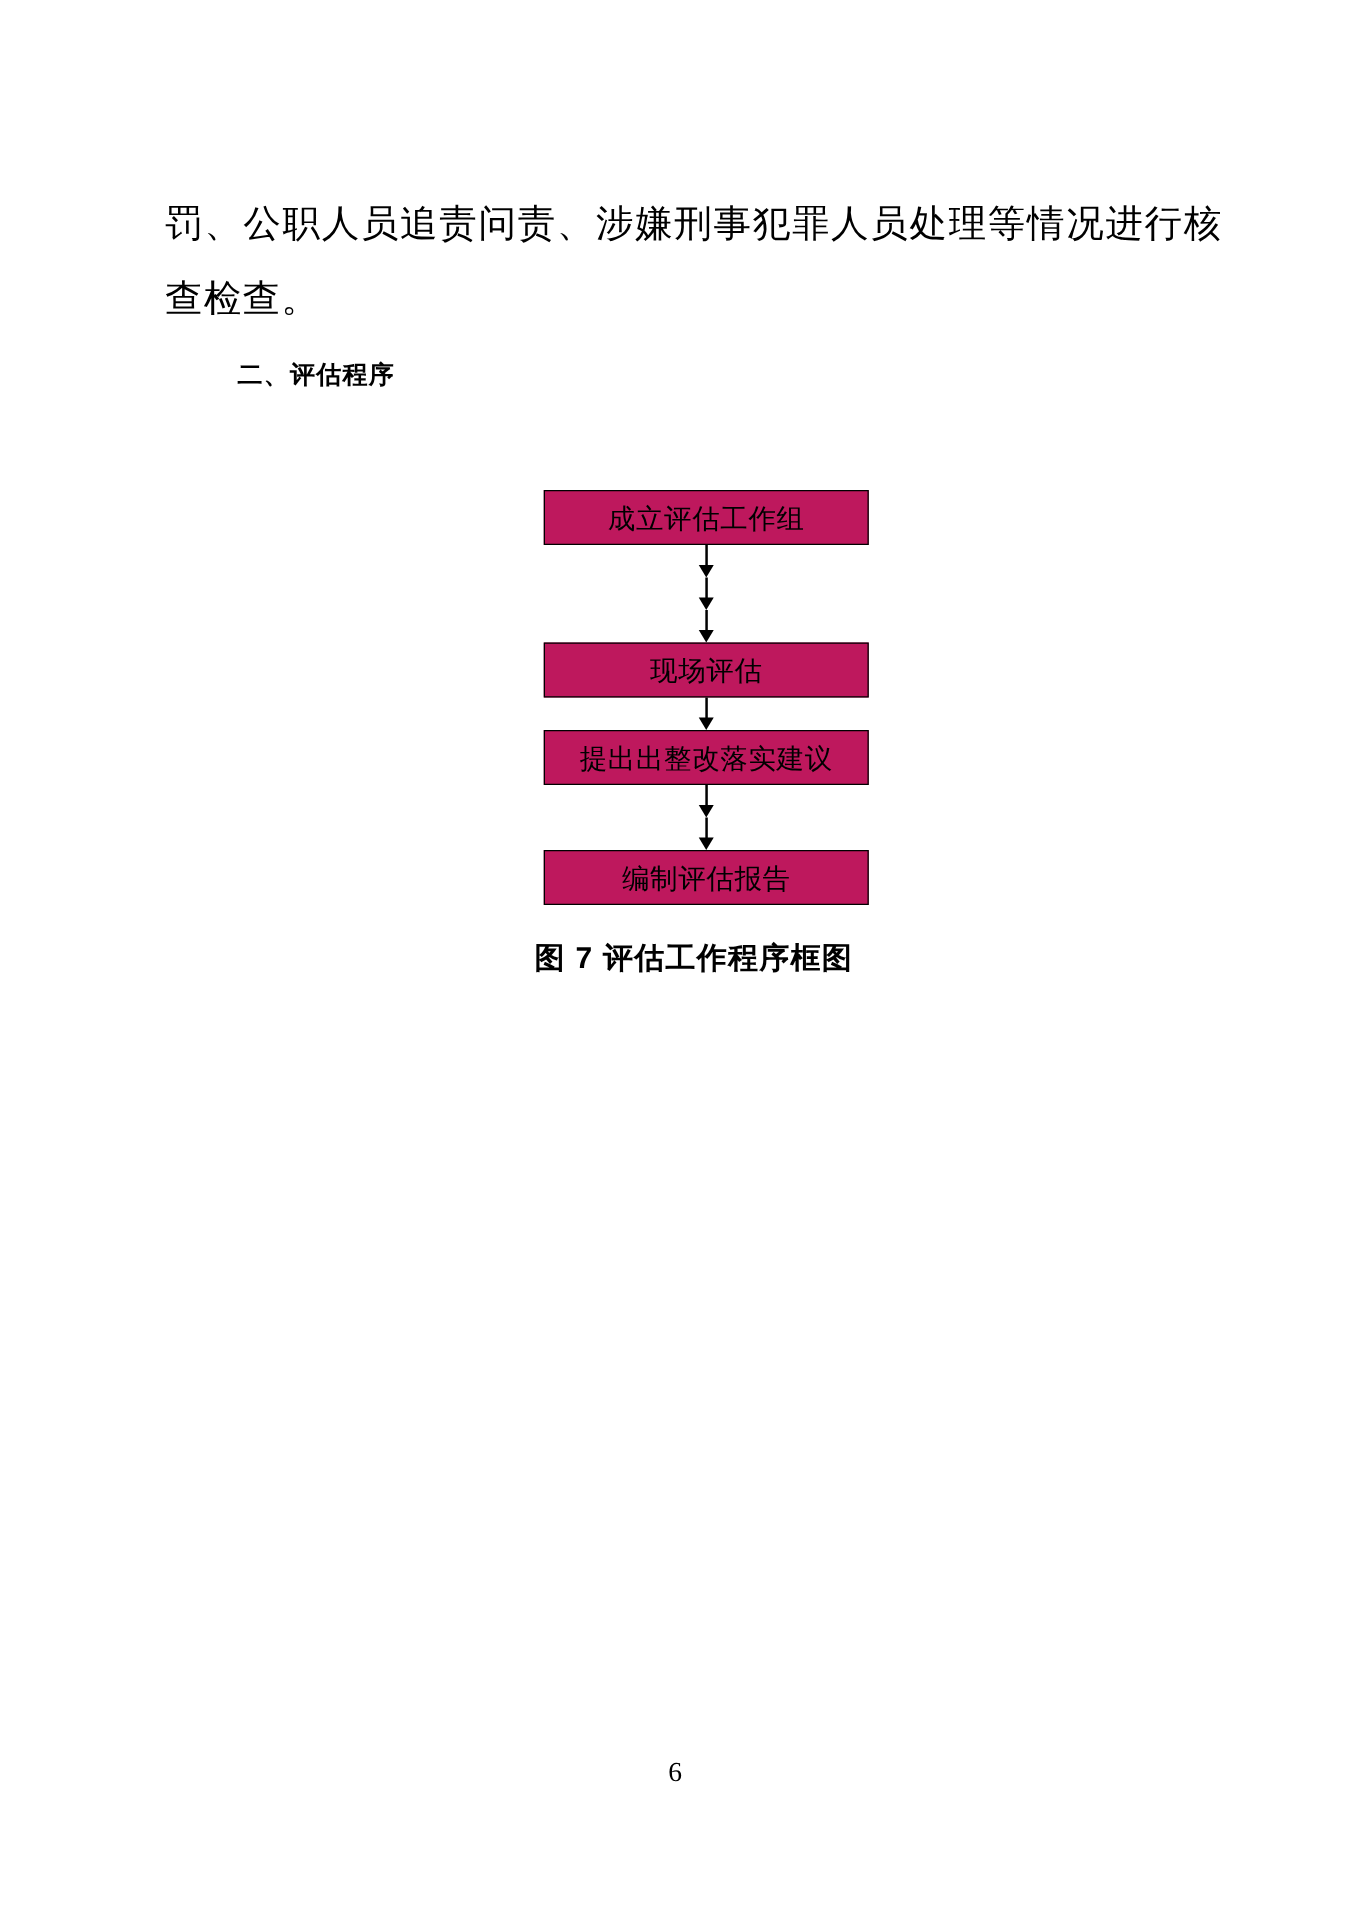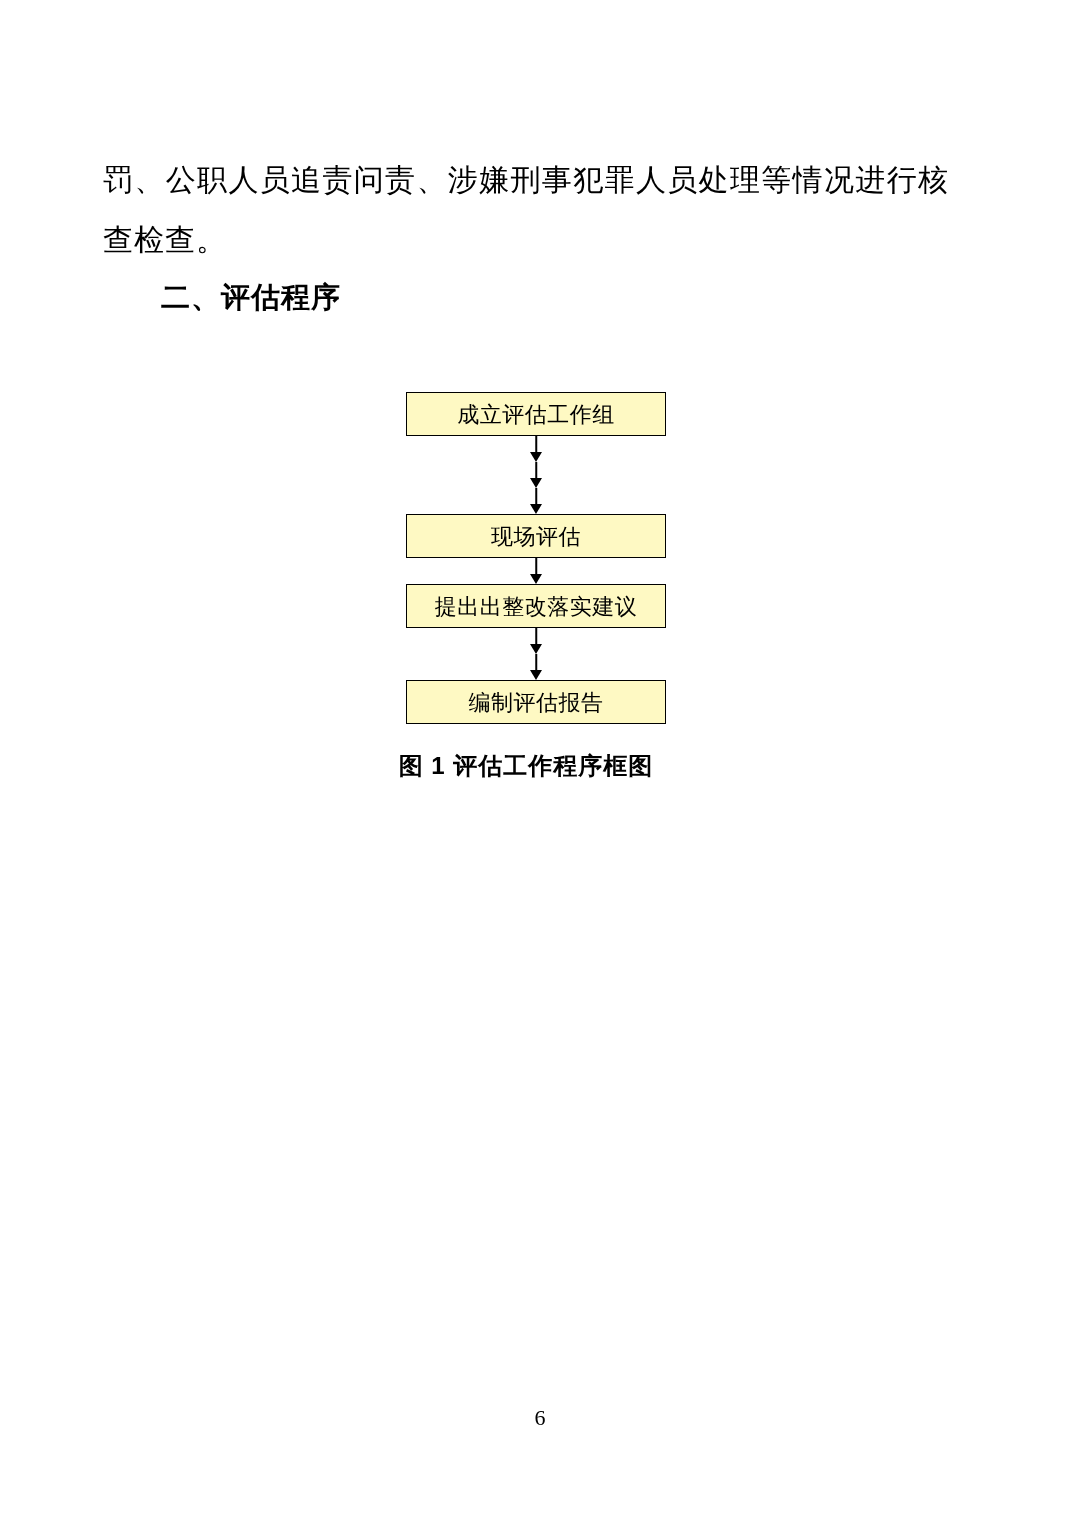--- a/index.html
+++ b/index.html
@@ -17,38 +17,38 @@
   }
   .page {
     position: absolute;
     left: 0; top: 0;
     width: 1080px;
     height: 1527px;
     background: #fff;
   }
   .content {
     position: absolute;
-    left: 103px;
+    left: 132px;
     top: 150px;
     width: 846px;
   }
   .body-text {
     font-family: "Liberation Serif", serif;
     font-size: 30px;
     line-height: 60px;
     letter-spacing: 1px;
     text-align: justify;
   }
   .para-continued {
     margin: 0;
   }
   .heading {
-    font-family: Liberation Mono, monospace;
+    font-family: Liberation Sans, sans-serif;
     font-weight: bold;
-    font-size: 29px;
+    font-size: 20px;
     line-height: 60px;
     margin: 0;
     text-indent: 58px;
     letter-spacing: 1px;
   }
   .para-indent {
     margin: 0;
     text-indent: 60px;
   }
 
@@ -65,21 +65,21 @@
     left: 10px;
   }
   .node {
     border: 1.5px solid #000;
     height: 44px;
     line-height: 44px;
     text-align: center;
     font-family: "Liberation Sans", sans-serif;
     font-size: 22px;
     letter-spacing: 0.5px;
-    background: #fef9c3;
+    background: #be185d;
     box-sizing: border-box;
   }
   .connector {
     height: 26px;
     position: relative;
   }
   .connector .line {
     position: absolute;
     left: 50%;
     top: 0;
@@ -167,20 +167,20 @@
 
         <div class="connector">
           <span class="line"></span>
             <span class="arrow"></span>
         </div>
 
         <div class="node">编制评估报告</div>
 
       </div>
 
-      <div class="figure-caption">图 1 评估工作程序框图</div>
+      <div class="figure-caption">图 7 评估工作程序框图</div>
     </div>
 
   </div>
 
   <div class="page-number">6</div>
 
 </div>
 
 </body></html>

